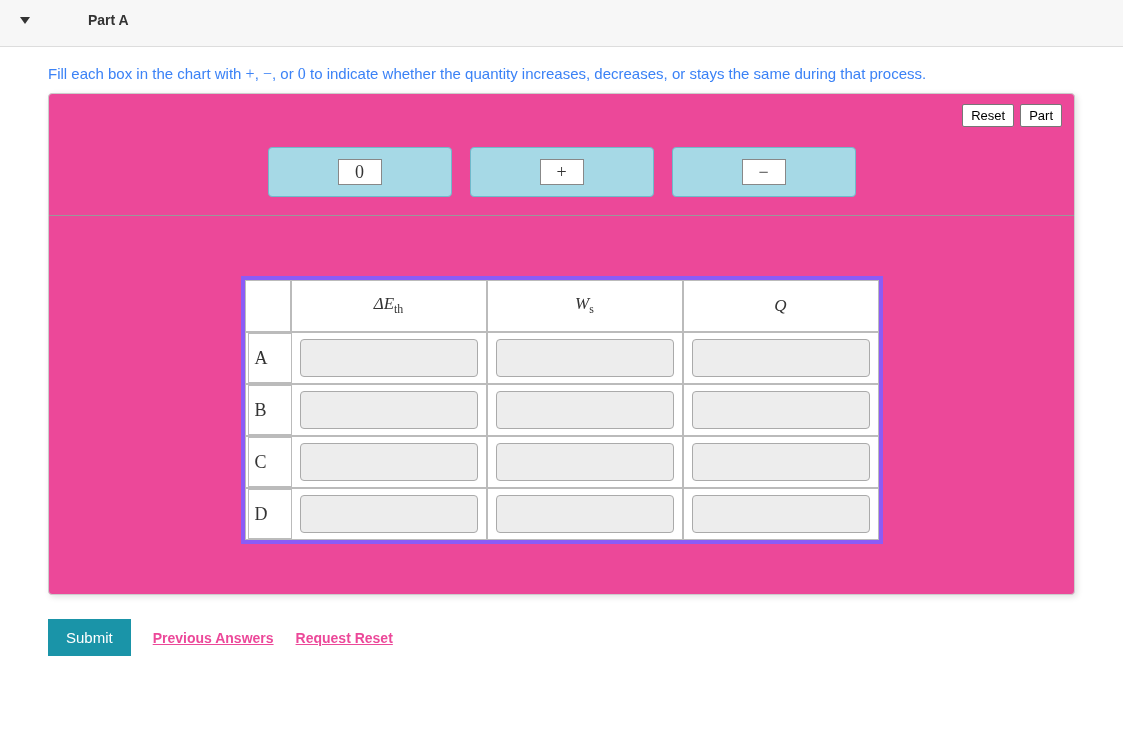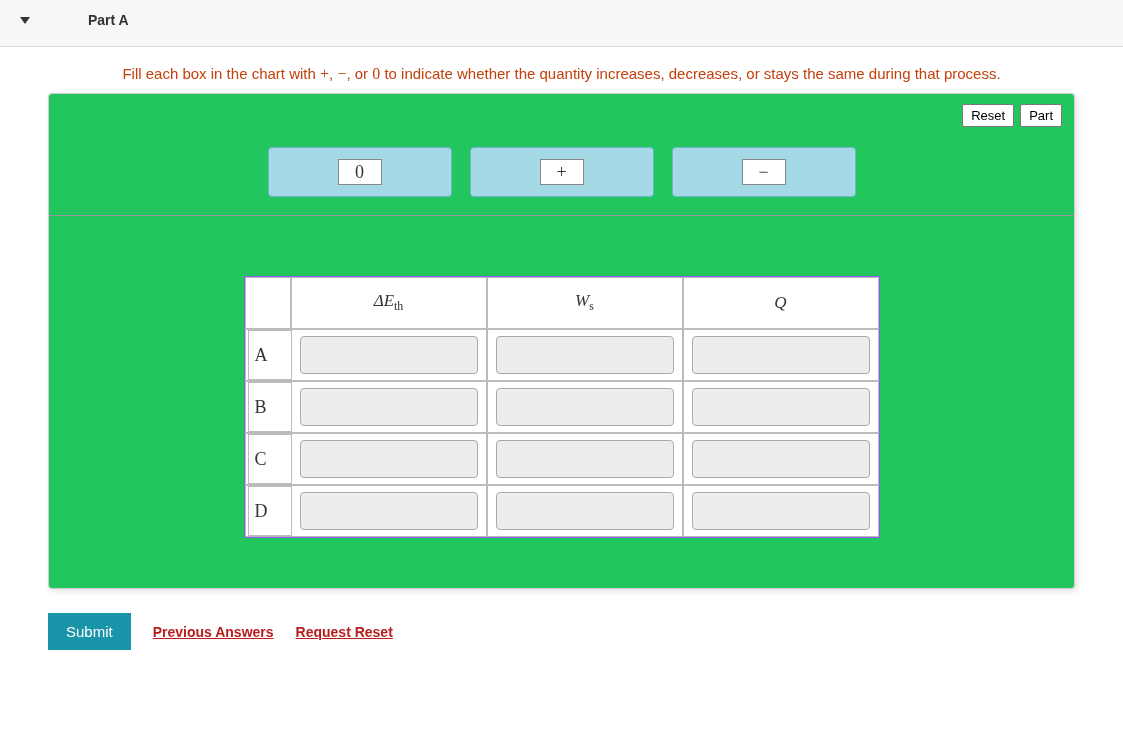--- a/index.html
+++ b/index.html
@@ -21,32 +21,31 @@
   .collapse-arrow {
     width: 0; height: 0;
     border-left: 5px solid transparent;
     border-right: 5px solid transparent;
     border-top: 7px solid #333;
     cursor: pointer;
   }
   .part-title { font-weight: bold; padding-left: 46px; }
   .instructions {
     padding: 18px 48px 10px 48px;
-    color: #c2410c;
+    color: #3b82f6;
     font-size: 15px;
-    text-align: center;
   }
   .serif { font-family: "Times New Roman", Times, serif; }
   .instructions .serif { font-size: 16px; }
   .panel {
     margin: 0 48px;
     border: 1px solid #ccc;
     border-radius: 4px;
     box-shadow: 2px 2px 6px rgba(0,0,0,0.12);
-    background: #22c55e;
+    background: #ec4899;
     padding-bottom: 30px;
   }
   .panel-top {
     display: flex;
     justify-content: flex-end;
     padding: 10px 12px 6px 12px;
     gap: 6px;
   }
   .small-btn {
     border: 1px solid #777;
@@ -85,21 +84,21 @@
     font-family: "Times New Roman", Times, serif;
     font-size: 18px;
     padding: 0 10px;
   }
   .target-area {
     padding: 60px 10px 20px 10px;
     display: flex;
     justify-content: center;
   }
   .grid {
-    border: 1px solid #8b5cf6;
+    border: 4px solid #8b5cf6;
     background: #fff;
   }
   .grid td, .grid th {
     border: 1px solid #bbb;
     padding: 0;
   }
   .row-label-cell {
     width: 46px;
     height: 52px;
   }
@@ -142,21 +141,21 @@
   }
   .submit-btn {
     background: #1a94a8;
     color: #fff;
     border: none;
     padding: 10px 18px;
     font-size: 15px;
     cursor: pointer;
   }
   .link {
-    color: #b91c1c;
+    color: #ec4899;
     text-decoration: underline;
     font-weight: bold;
     font-size: 14px;
     cursor: pointer;
   }
   .sub { font-size: 0.7em; vertical-align: sub; }
 </style>
 </head>
 <body>
 

